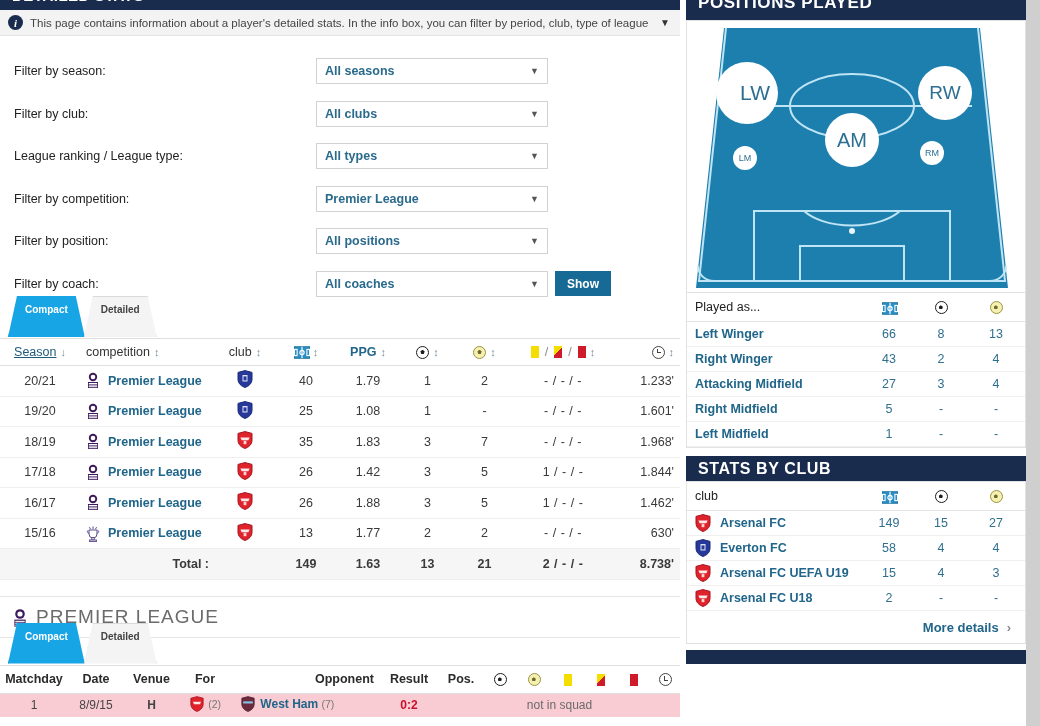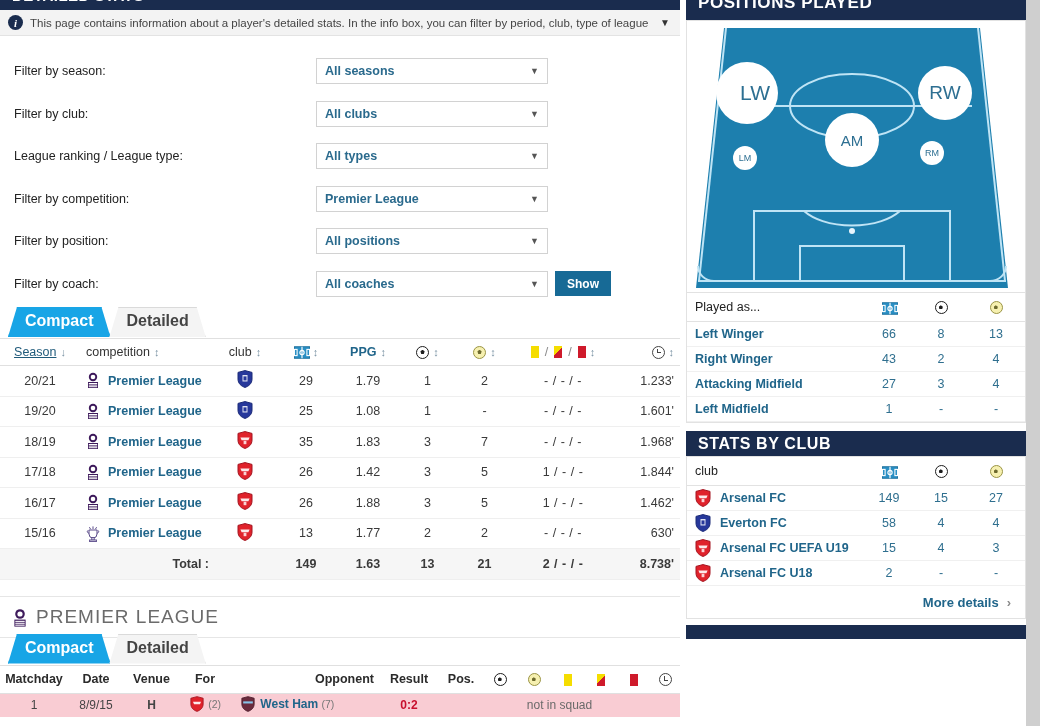--- a/index.html
+++ b/index.html
@@ -70,23 +70,23 @@
     margin-left: 7px;
     background: #176a96;
     color:#fff; font-weight:bold; font-size: 12px;
     height: 25px; width: 56px;
     display:flex; align-items:center; justify-content:center;
   }
 
   
   .tabs { display:flex; align-items:flex-end; height: 27px; padding-left: 8px; border-bottom: 1px solid transparent; position:relative; }
   .tab {
-    height: 30px; line-height: 25px;
+    height: 41px; line-height: 25px;
     padding: 0 16px;
-    font-size: 16px; font-weight: bold;
+    font-size: 10px; font-weight: bold;
     color:#444;
     background:#f4f4f4;
     border:1px solid #dadada; border-bottom:none;
     border-radius: 0;
     margin-right: -1px;
     -webkit-clip-path: polygon(0% 100%, 9px 0%, calc(100% - 9px) 0%, 100% 100%);
     clip-path: polygon(0% 100%, 9px 0%, calc(100% - 9px) 0%, 100% 100%);
   }
   .tab.active { background:#18a5e6; color:#fff; border-color:#18a5e6; }
 
@@ -396,21 +396,21 @@
           </td>
           <td class="col-club">
             <span class="badge">
               <svg viewBox="0 0 16 18" width="16" height="18">
                   <path d="M8 0.6 L15 2.4 V9 C15 13.6 11.6 16.3 8 17.4 C4.4 16.3 1 13.6 1 9 V2.4 Z" fill="#27389b" stroke="#1b2a77"></path>
                   <rect x="5.5" y="5" width="5" height="6.5" fill="#fff" opacity=".85"></rect>
                   <rect x="6.5" y="6.4" width="3" height="4" fill="#27389b"></rect>
                 </svg>
             </span>
           </td>
-          <td class="num">29</td>
+          <td class="num">40</td>
           <td class="num-dark">1.79</td>
           <td class="num-dark">1</td>
           <td class="num-dark">2</td>
           <td class="cards-cell">- / - / -</td>
           <td class="col-mins">1.233'</td>
         </tr>
 
         <tr>
           <td class="col-season">19/20</td>
           <td class="col-comp">
@@ -721,21 +721,21 @@
           </svg>
 
           
           <div style="position:absolute;left:20px;top:34px;width:62px;height:62px;border-radius:50%;background:#fff;display:flex;align-items:center;justify-content:center;">
             <span style="font-size:21px;color:#2d6f92;font-weight:normal;font-family:'Liberation Sans Narrow','Liberation Sans',sans-serif;margin-left:16px;">LW</span>
           </div>
           <div style="position:absolute;left:222px;top:38px;width:54px;height:54px;border-radius:50%;background:#fff;display:flex;align-items:center;justify-content:center;">
             <span style="font-size:19px;color:#2d6f92;font-family:'Liberation Sans Narrow','Liberation Sans',sans-serif;">RW</span>
           </div>
           <div style="position:absolute;left:129px;top:85px;width:54px;height:54px;border-radius:50%;background:#fff;display:flex;align-items:center;justify-content:center;">
-            <span style="font-size:15px;color:#2d6f92;font-family:'Liberation Sans Narrow','Liberation Sans',sans-serif;">AM</span>
+            <span style="font-size:20px;color:#2d6f92;font-family:'Liberation Sans Narrow','Liberation Sans',sans-serif;">AM</span>
           </div>
           <div style="position:absolute;left:37px;top:118px;width:24px;height:24px;border-radius:50%;background:#fff;display:flex;align-items:center;justify-content:center;">
             <span style="font-size:9px;color:#2d6f92;font-family:'Liberation Sans Narrow','Liberation Sans',sans-serif;">LM</span>
           </div>
           <div style="position:absolute;left:224px;top:113px;width:24px;height:24px;border-radius:50%;background:#fff;display:flex;align-items:center;justify-content:center;">
             <span style="font-size:9px;color:#2d6f92;font-family:'Liberation Sans Narrow','Liberation Sans',sans-serif;">RM</span>
           </div>
         </div>
       </div>
 
@@ -775,20 +775,26 @@
             <td class="side-name"><a href="#">Right Winger</a></td>
             <td class="side-num">43</td>
             <td class="side-num">2</td>
             <td class="side-num">4</td>
           </tr>
           <tr>
             <td class="side-name"><a href="#">Attacking Midfield</a></td>
             <td class="side-num">27</td>
             <td class="side-num">3</td>
             <td class="side-num">4</td>
+          </tr>
+          <tr>
+            <td class="side-name"><a href="#">Right Midfield</a></td>
+            <td class="side-num">5</td>
+            <td class="side-num">-</td>
+            <td class="side-num">-</td>
           </tr>
           <tr>
             <td class="side-name"><a href="#">Left Midfield</a></td>
             <td class="side-num">1</td>
             <td class="side-num">-</td>
             <td class="side-num">-</td>
           </tr>
         </tbody>
       </table>
     </div>

